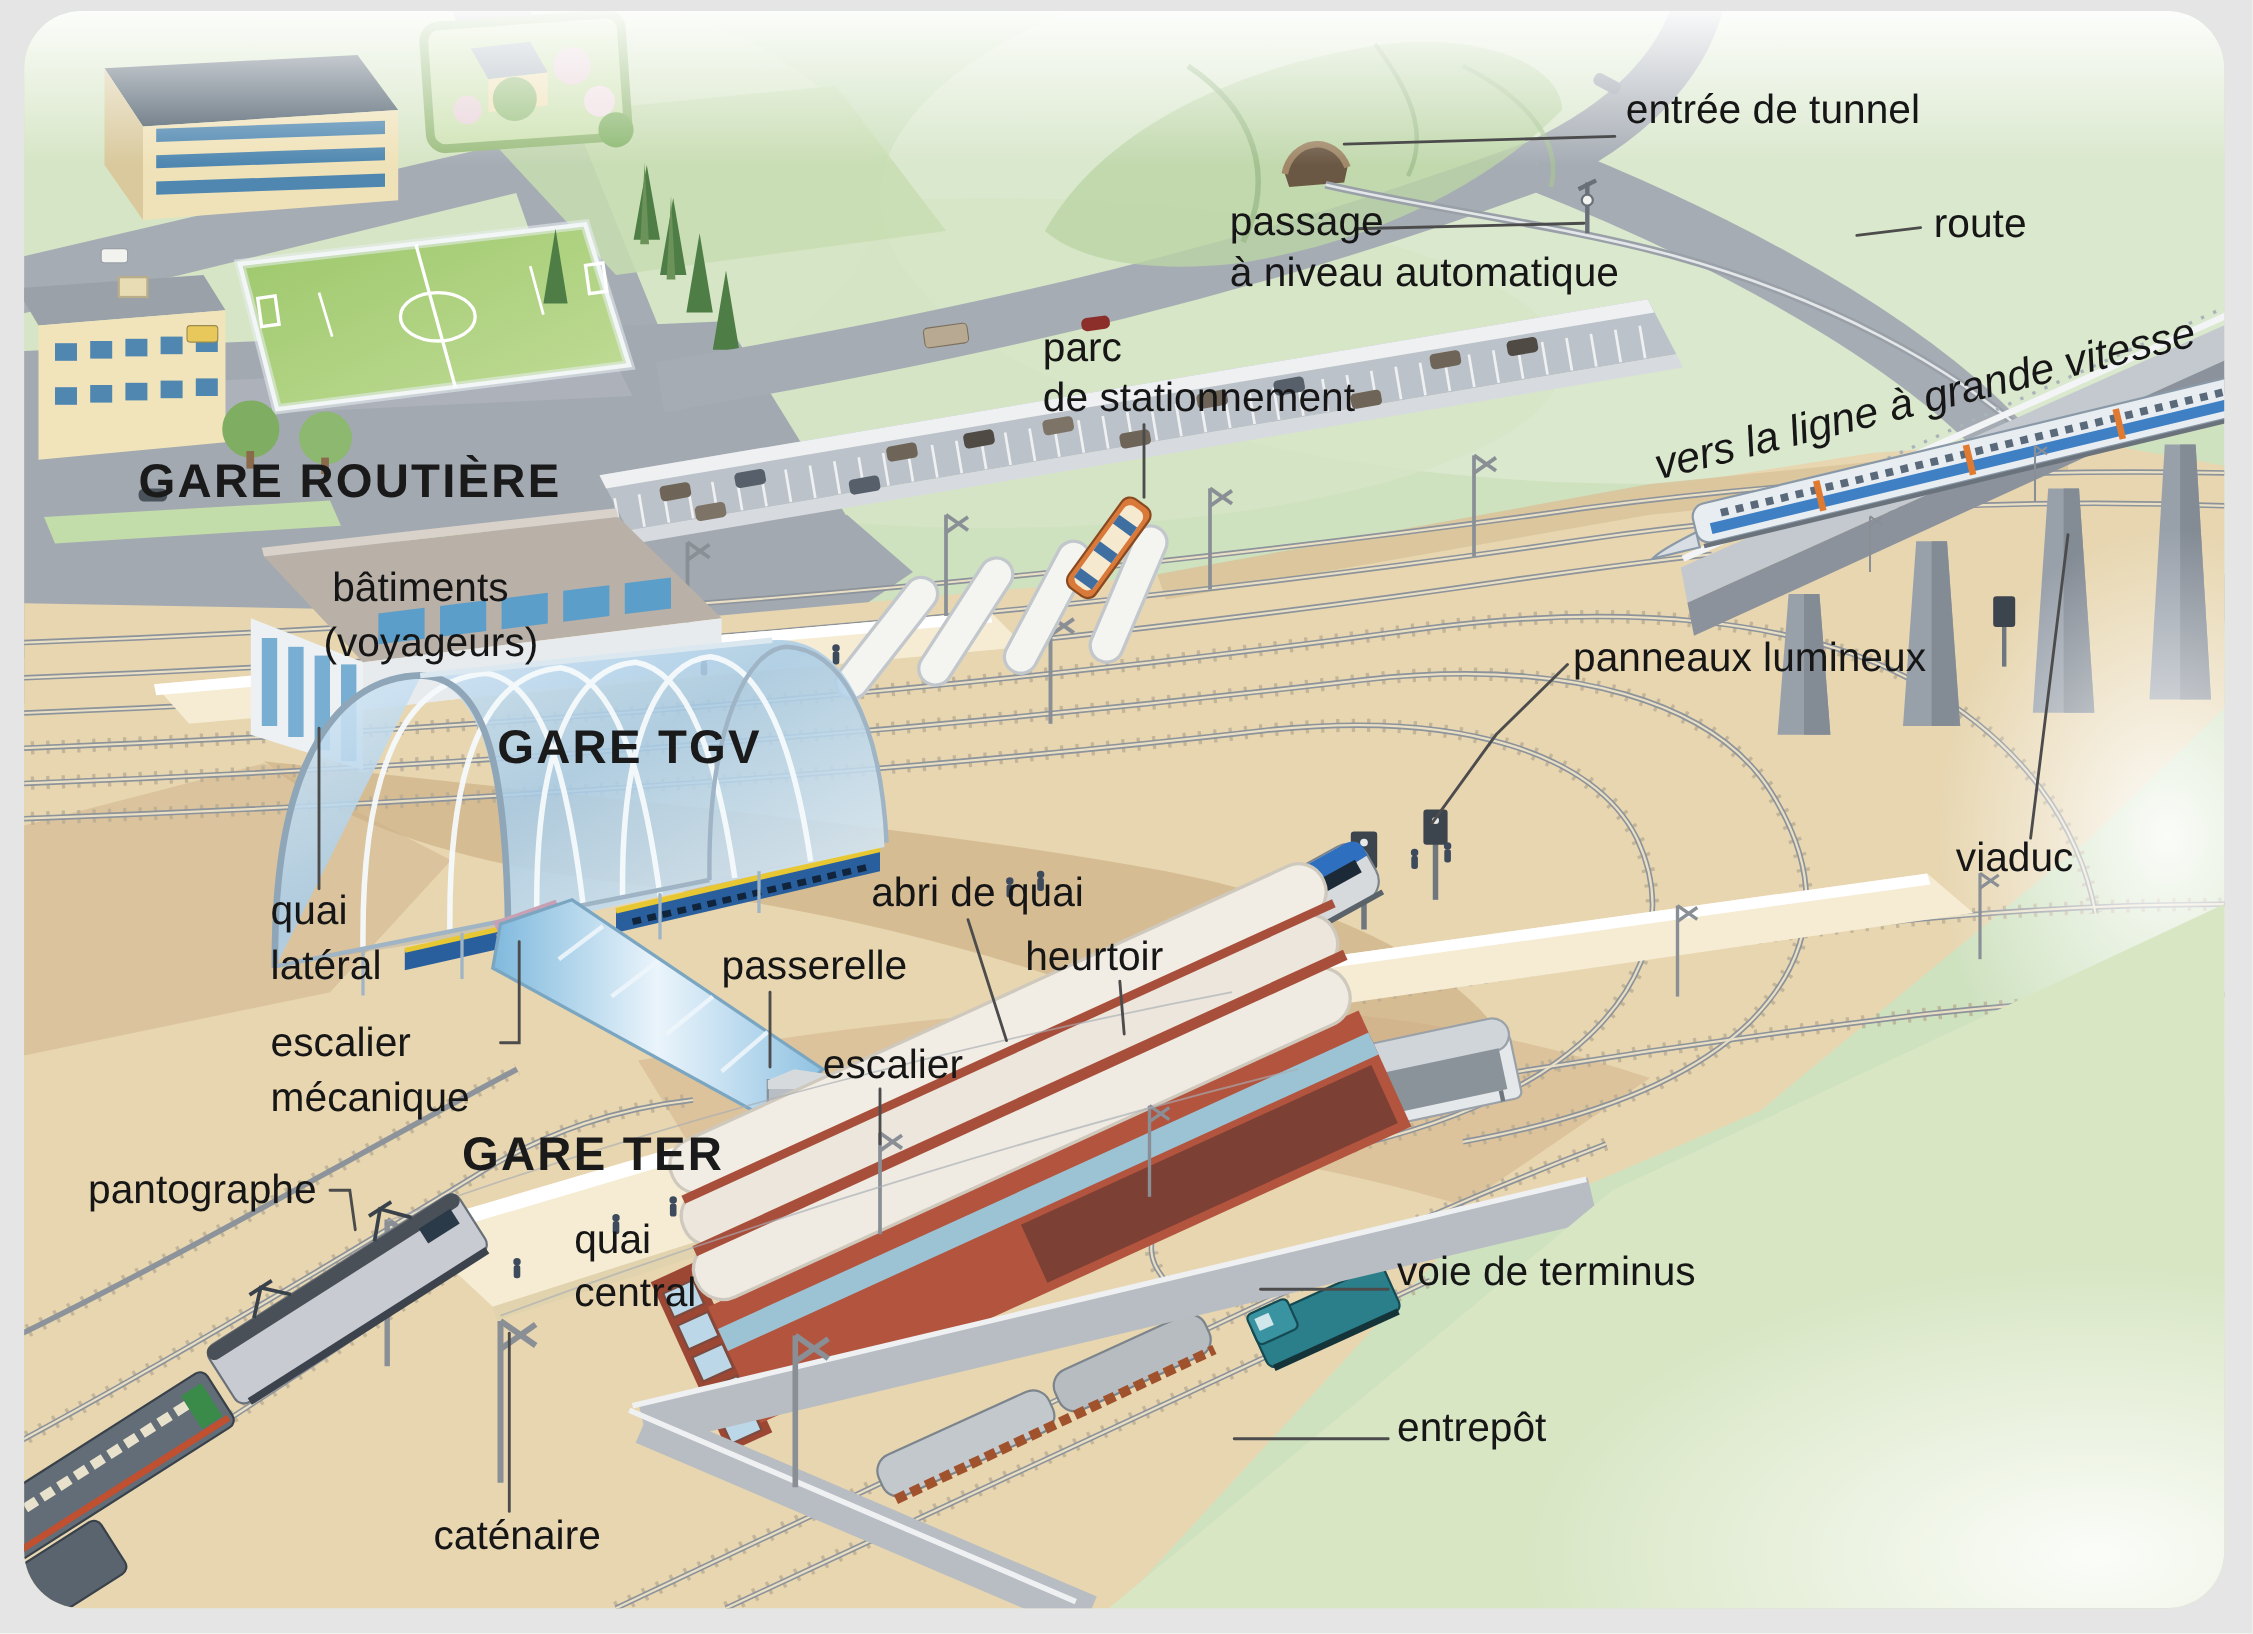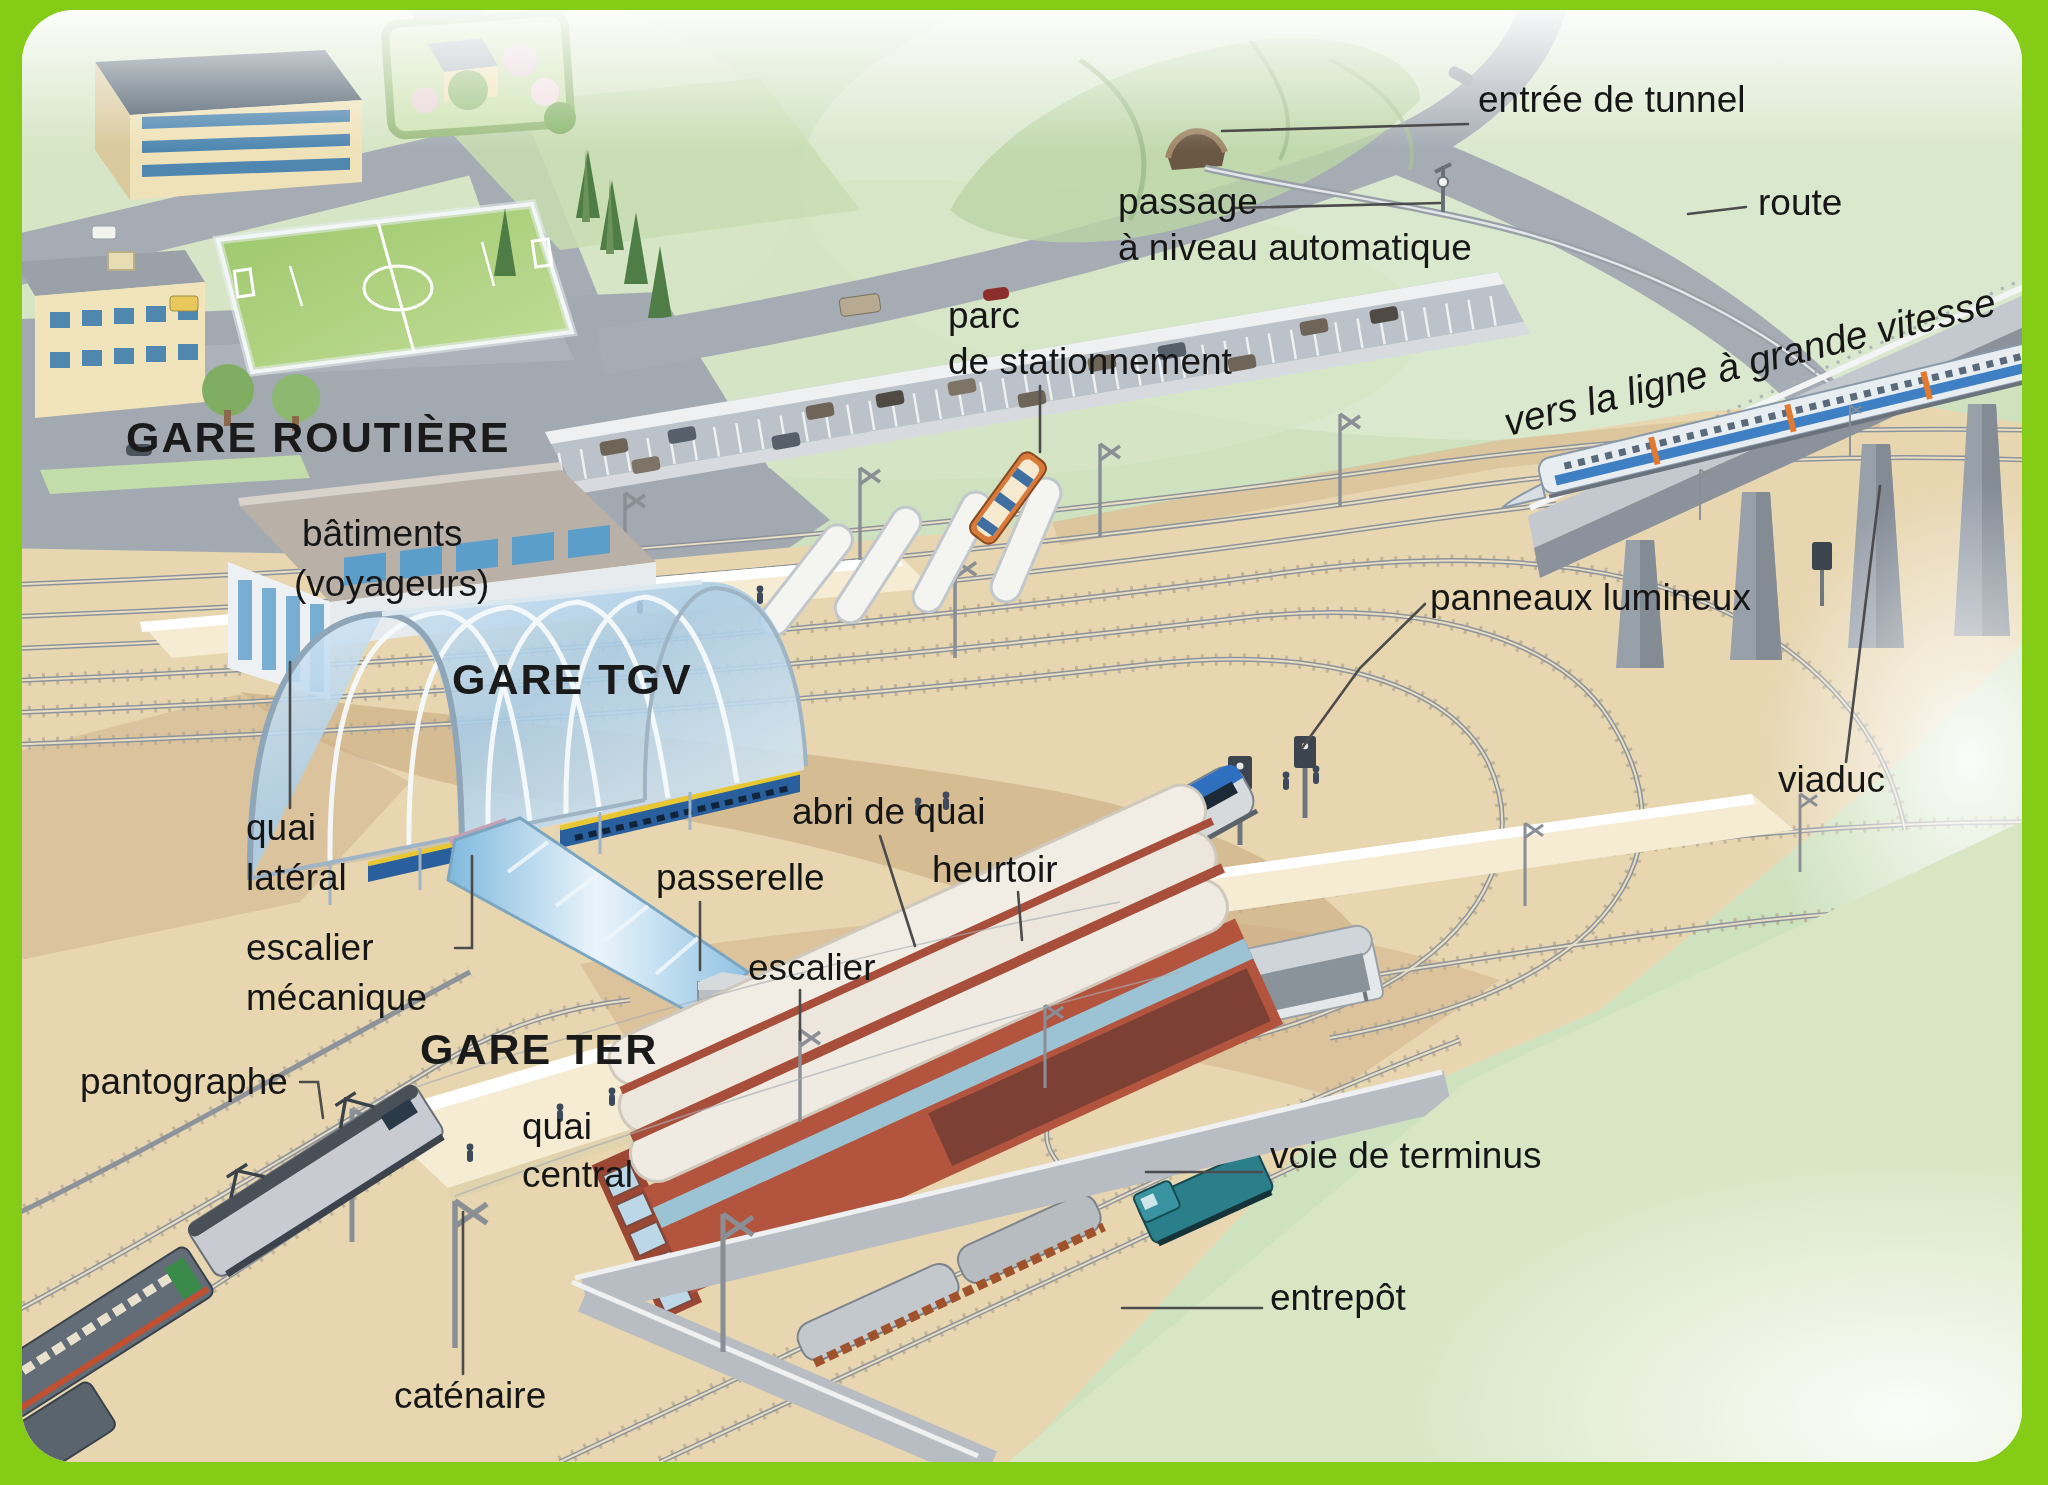--- a/index.html
+++ b/index.html
@@ -1,16 +1,16 @@
 <!DOCTYPE html>
 <html><head>
 <meta charset="utf-8">
 <style>
   html,body{margin:0;padding:0;background:#ffffff;}
-  .page{position:relative;width:2048px;height:1485px;background:#84cc16;overflow:hidden;}
+  .page{position:relative;width:2048px;height:1485px;background:#e5e5e5;overflow:hidden;}
   svg{display:block;}
   .lbl{font-family:"Liberation Sans",sans-serif;font-size:37px;fill:#161616;}
   .lblB{font-family:"Liberation Sans",sans-serif;font-weight:bold;font-size:43px;letter-spacing:2px;fill:#1a1a1a;}
   .lblI{font-family:"Liberation Sans",sans-serif;font-style:italic;font-size:39px;fill:#161616;}
   .leader{stroke:#4c4c4c;stroke-width:2.6;fill:none;stroke-linecap:round;}
 </style>
 </head>
 <body>
 
 <div class="page">

